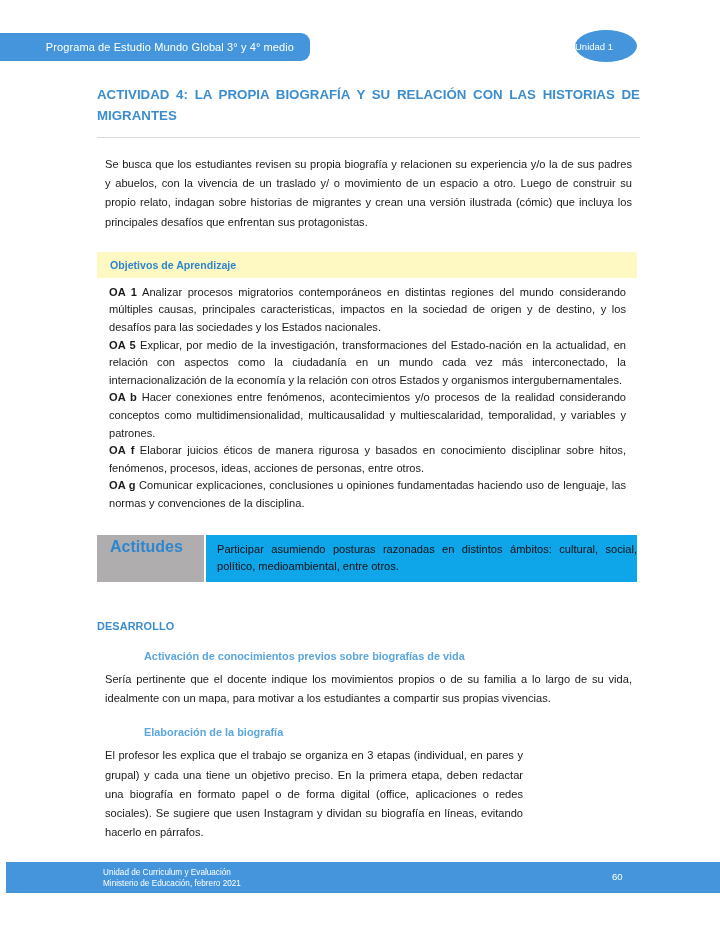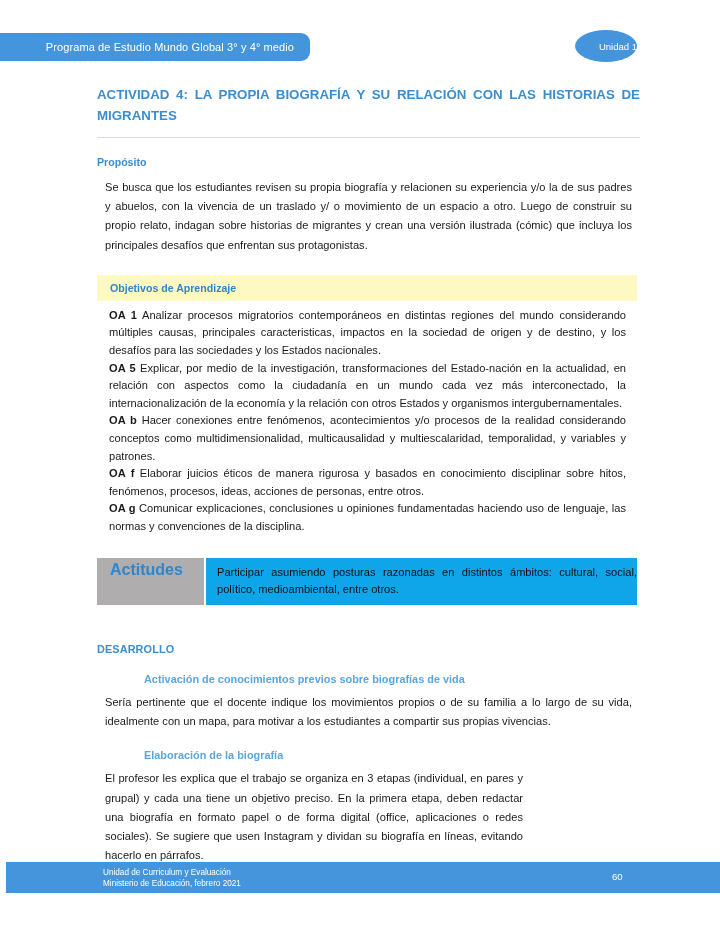--- a/index.html
+++ b/index.html
@@ -49,21 +49,21 @@
   .unidad-badge {
     position: absolute;
     left: 575px;
     top: 30px;
     width: 62px;
     height: 32px;
     background: #4595DD;
     border-radius: 50%;
     display: flex;
     align-items: center;
-    justify-content: flex-end;
+    justify-content: flex-start;
   }
   .unidad-badge span {
     color: #ffffff;
     font-size: 9.5px;
     white-space: nowrap;
   }
 
   
   .content {
     position: absolute;
@@ -260,21 +260,20 @@
 
   <div class="unidad-badge">
     <span>Unidad 1</span>
   </div>
 
   <div class="content">
 
     <h1 class="activity-title">ACTIVIDAD 4: LA PROPIA BIOGRAFÍA Y SU RELACIÓN CON LAS HISTORIAS DE MIGRANTES</h1>
     <div class="title-rule"></div>
 
-    <h2 class="sub-heading">Propósito</h2>
     <p class="body-text">Se busca que los estudiantes revisen su propia biografía y relacionen su experiencia y/o la de sus padres y abuelos, con la vivencia de un traslado y/ o movimiento de un espacio a otro. Luego de construir su propio relato, indagan sobre historias de migrantes y crean una versión ilustrada (cómic) que incluya los principales desafíos que enfrentan sus protagonistas.</p>
 
     <table class="oa-table">
       <tbody>
           <tr>
         <td class="oa-head-cell">Objetivos de Aprendizaje</td>
       </tr>
       <tr>
         <td class="oa-body-cell">
           <p class="oa-entry">

